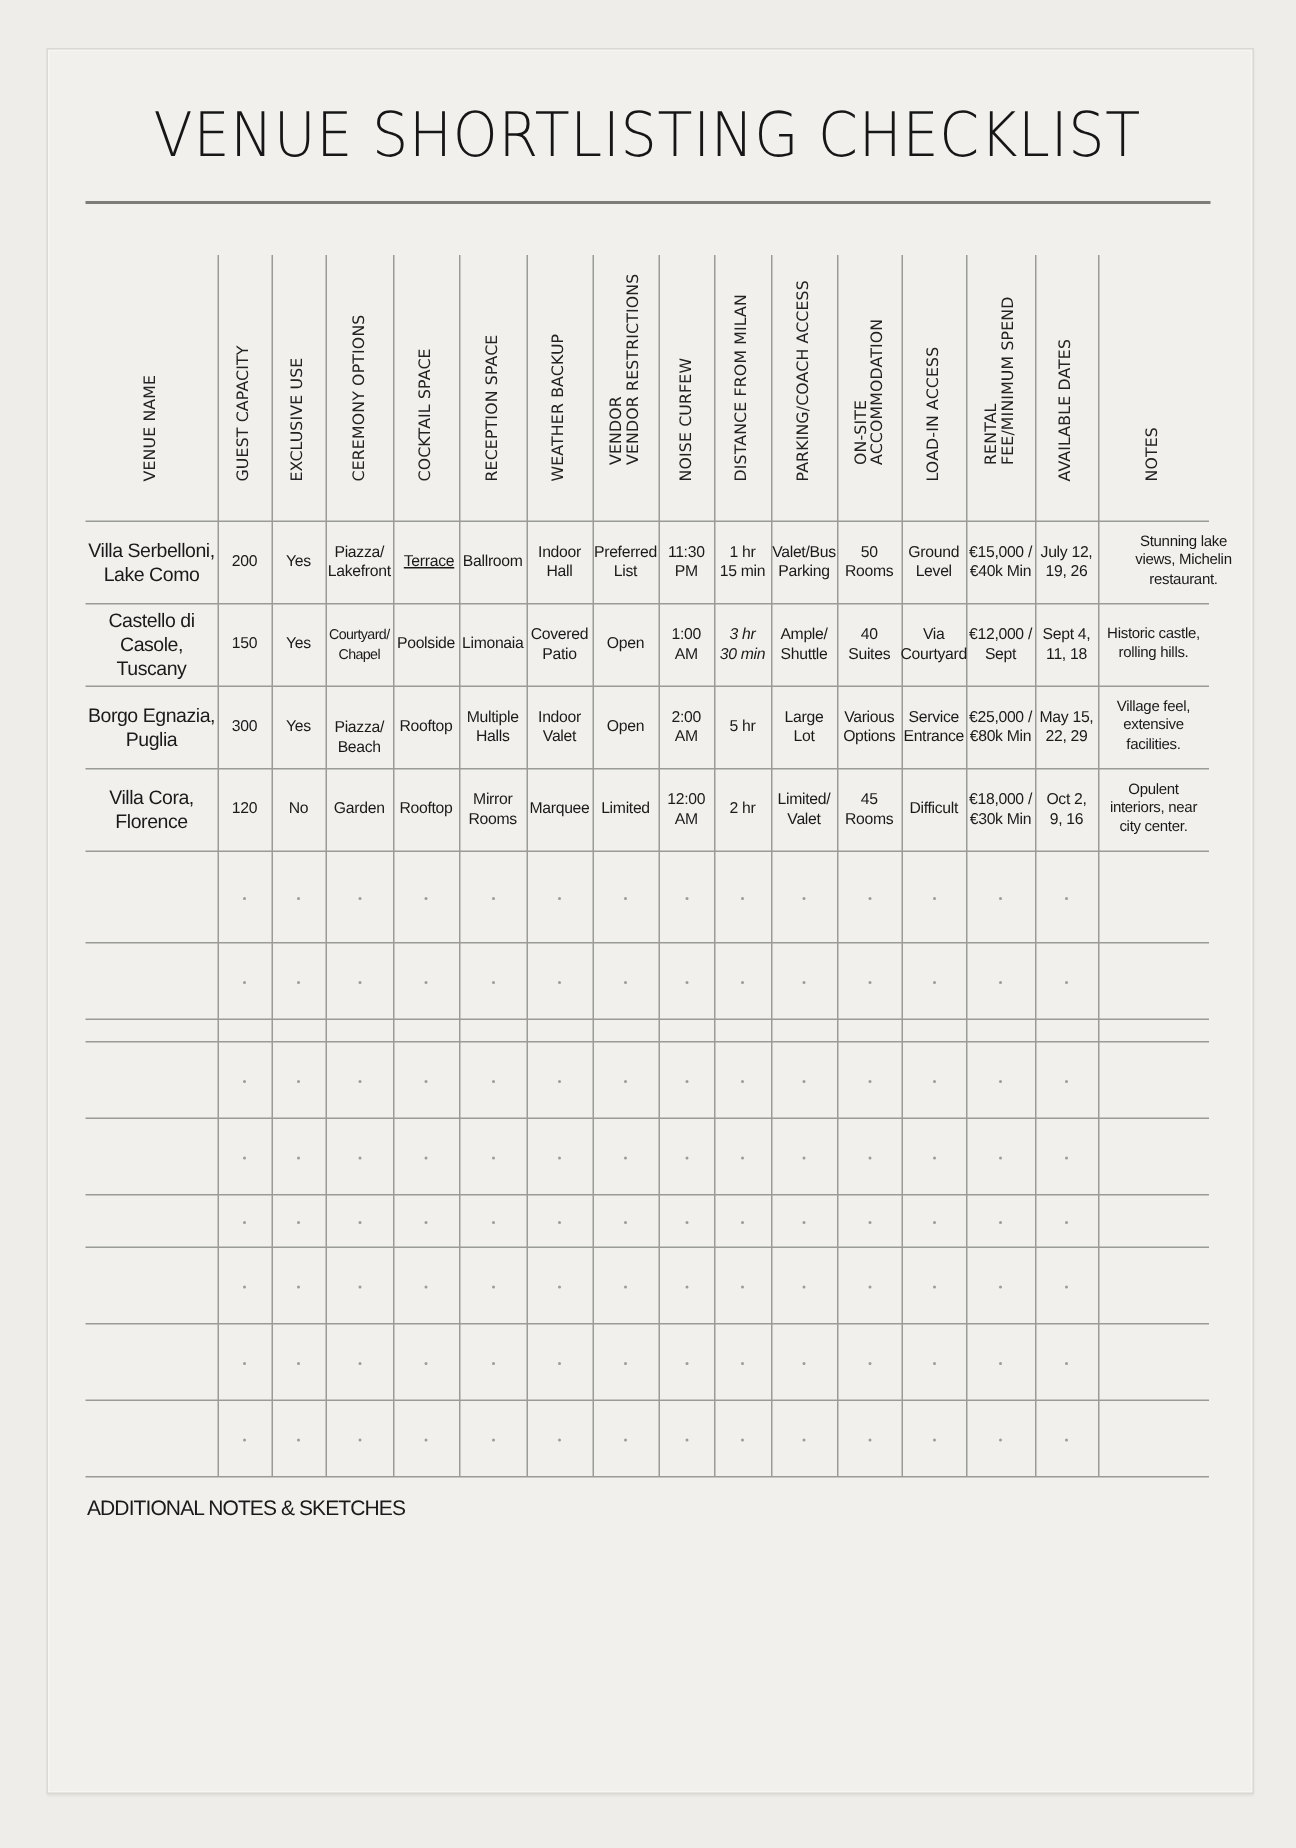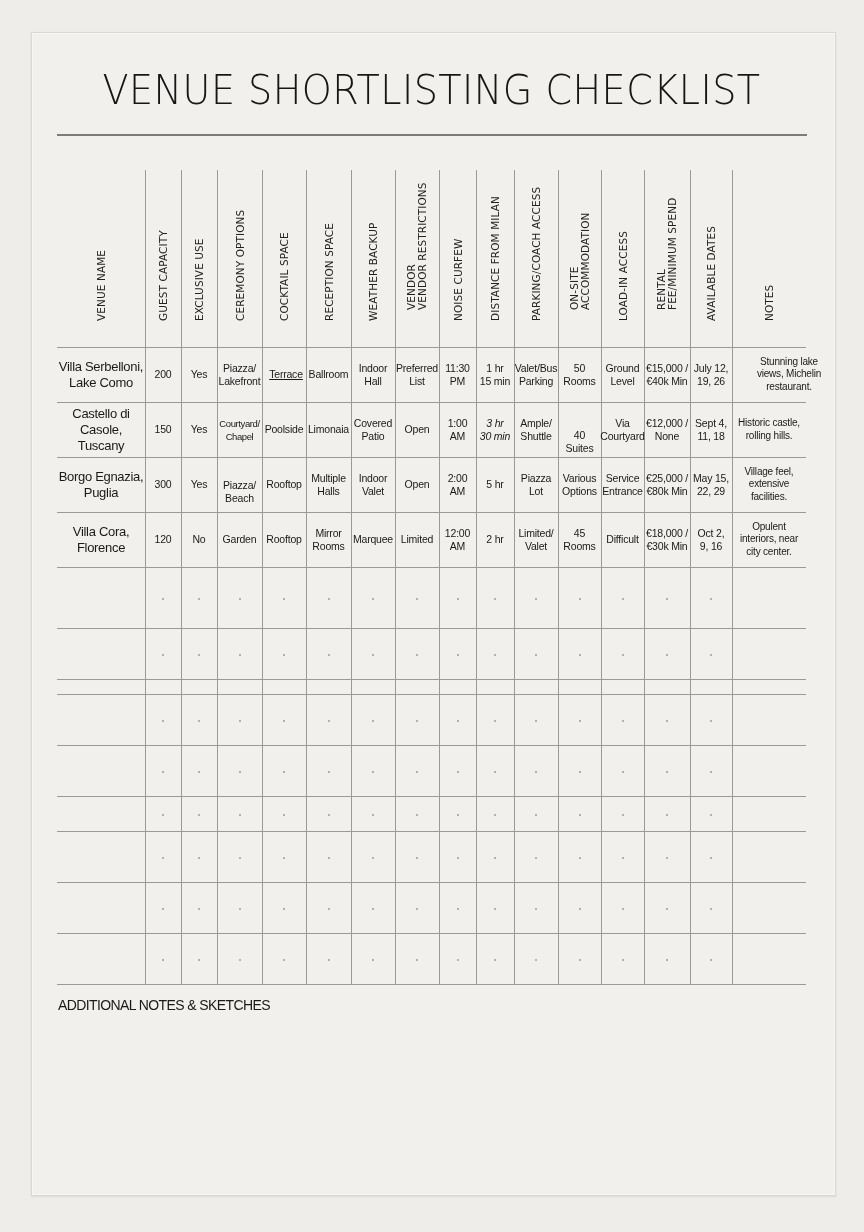--- a/index.html
+++ b/index.html
@@ -338,36 +338,36 @@
         <div>3 hr</div>
         <div>30 min</div>
       </div>
     </div>
     <div class="cell" style="left: 514px; width: 44px; top: 402px; height: 55px;">
       <div>
         <div>Ample/</div>
         <div>Shuttle</div>
       </div>
     </div>
-    <div class="cell" style="left: 558px; width: 43px; top: 414px; height: 55px;">
+    <div class="cell" style="left: 558px; width: 43px; top: 402px; height: 55px;">
       <div>
         <div>40</div>
         <div>Suites</div>
       </div>
     </div>
     <div class="cell" style="left: 601px; width: 43px; top: 402px; height: 55px;">
       <div>
         <div>Via</div>
         <div>Courtyard</div>
       </div>
     </div>
     <div class="cell" style="left: 644px; width: 46px; top: 402px; height: 55px;">
       <div>
         <div>€12,000 /</div>
-        <div>None</div>
+        <div>Sept</div>
       </div>
     </div>
     <div class="cell" style="left: 690px; width: 42px; top: 402px; height: 55px;">
       <div>
         <div>Sept 4,</div>
         <div>11, 18</div>
       </div>
     </div>
     <div class="cell notes" style="left: 732px; width: 74px; top: 402px; height: 55px;">
       <div>
@@ -425,21 +425,21 @@
         <div>AM</div>
       </div>
     </div>
     <div class="cell" style="left: 476px; width: 38px; top: 457px; height: 55px;">
       <div>
         <div>5 hr</div>
       </div>
     </div>
     <div class="cell" style="left: 514px; width: 44px; top: 457px; height: 55px;">
       <div>
-        <div>Piazza</div>
+        <div>Large</div>
         <div>Lot</div>
       </div>
     </div>
     <div class="cell" style="left: 558px; width: 43px; top: 457px; height: 55px;">
       <div>
         <div>Various</div>
         <div>Options</div>
       </div>
     </div>
     <div class="cell" style="left: 601px; width: 43px; top: 457px; height: 55px;">

